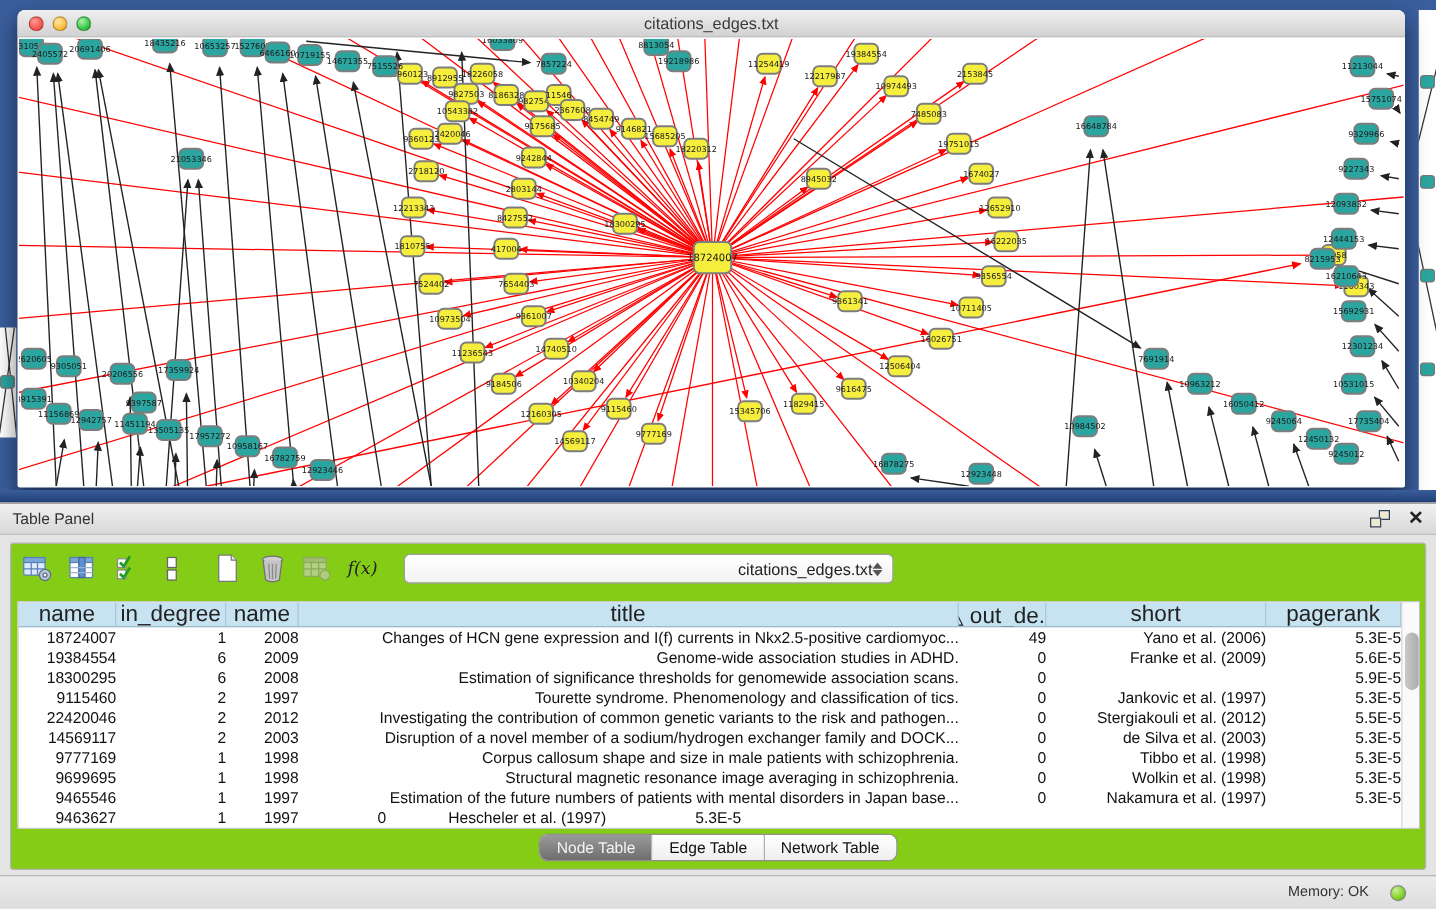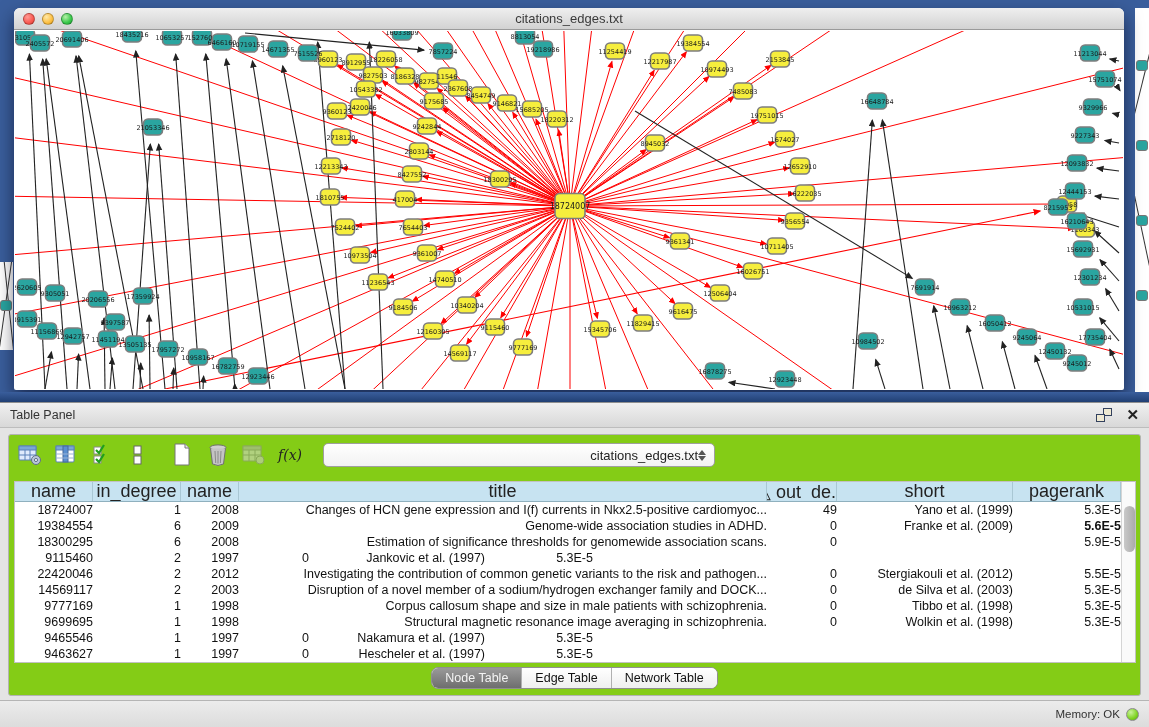--- a/index.html
+++ b/index.html
@@ -55,21 +55,21 @@
   .td { font-size:12.5px; color:#111; white-space:nowrap; overflow:hidden; line-height:16px; }
   .vscroll { width:16px; background:#fafafa; border-left:1px solid #d5d5d5; position:relative; }
   .vthumb { position:absolute; left:2px; top:24px; width:11px; height:46px; background:linear-gradient(90deg,#c9c9c9,#ababab); border-radius:6px; cursor:pointer; }
 
   .tab-strip { position:absolute; left:0; bottom:6px; width:100%; display:flex; justify-content:center; }
   .seg { display:flex; border:1px solid #8f8f8f; border-radius:7px; overflow:hidden; background:#fff; }
   .seg-btn { font-size:12.5px; padding:2px 13px; background:linear-gradient(#ffffff,#efefef); color:#111; border-right:1px solid #b0b0b0; cursor:pointer; line-height:16px; }
   .seg-btn:last-child { border-right:none; }
   .seg-btn.sel { background:linear-gradient(#9a9a9a,#6e6e6e); color:#f4f4f4; }
 
-  .statusbar { position:absolute; left:0; top:700px; width:1149px; height:27px; background:linear-gradient(#ececec,#dcdcdc); border-top:1px solid #b5b5b5; display:flex; align-items:center; justify-content:flex-end; padding:0 10px; gap:6px; }
+  .statusbar { position:absolute; left:0; top:700px; width:1149px; height:27px; background:linear-gradient(#ececec,#dcdcdc); border-top:1px solid #b5b5b5; display:flex; align-items:center; justify-content:flex-end; padding:0 24px; gap:17px; }
   .mem-label { font-size:11.5px; color:#333; }
   .mem-dot { width:13px; height:13px; border-radius:50%; border:1px solid #8a8a8a; background:radial-gradient(circle at 35% 30%, #c9f29a, #7ed321 60%, #57a313); cursor:pointer; }
 </style>
 </head>
 <body>
 
 <div class="desktop">
   <div class="left-sliver">
     <div class="sliver-line" style="left:4px; top:-10px; transform:rotate(8deg);"></div>
     <div class="sliver-line" style="left:9px; top:-10px; transform:rotate(-6deg);"></div>
@@ -565,45 +565,46 @@
             <div class="th" style="width: 176px;">short</div>
             <div class="th" style="width: 108px;">pagerank</div>
           </div>
         <div class="grid-rows" id="gridRows">
             <div class="tr">
               <div class="td" style="width: 78px; padding-left: 8px;">18724007</div>
               <div class="td" style="width: 88px; padding-left: 8px;">1</div>
               <div class="td" style="width: 58px; padding-left: 8px;">2008</div>
               <div class="td" style="width: 528px; padding-left: 14px;">Changes of HCN gene expression and I(f) currents in Nkx2.5-positive cardiomyoc...</div>
               <div class="td" style="width: 70px; padding-left: 8px;">49</div>
-              <div class="td" style="width: 176px; padding-left: 8px;">Yano et al. (1999)</div>
+              <div class="td" style="width: 176px; padding-left: 8px;">Yano et al. (2006)</div>
               <div class="td" style="width: 108px; padding-left: 8px;">5.3E-5</div>
             </div>
             <div class="tr">
               <div class="td" style="width: 78px; padding-left: 8px;">19384554</div>
               <div class="td" style="width: 88px; padding-left: 8px;">6</div>
               <div class="td" style="width: 58px; padding-left: 8px;">2009</div>
               <div class="td" style="width: 528px; padding-left: 14px;">Genome-wide association studies in ADHD.</div>
               <div class="td" style="width: 70px; padding-left: 8px;">0</div>
               <div class="td" style="width: 176px; padding-left: 8px;">Franke et al. (2009)</div>
-              <div class="td" style="width: 108px; padding-left: 8px; font-weight: bold;">5.6E-5</div>
+              <div class="td" style="width: 108px; padding-left: 8px;">5.6E-5</div>
             </div>
             <div class="tr">
               <div class="td" style="width: 78px; padding-left: 8px;">18300295</div>
               <div class="td" style="width: 88px; padding-left: 8px;">6</div>
               <div class="td" style="width: 58px; padding-left: 8px;">2008</div>
               <div class="td" style="width: 528px; padding-left: 14px;">Estimation of significance thresholds for genomewide association scans.</div>
               <div class="td" style="width: 70px; padding-left: 8px;">0</div>
               <div class="td" style="width: 176px; padding-left: 8px; margin-top: 44px;">Dudbridge et al. (2008)</div>
               <div class="td" style="width: 108px; padding-left: 8px;">5.9E-5</div>
             </div>
             <div class="tr">
               <div class="td" style="width: 78px; padding-left: 8px;">9115460</div>
               <div class="td" style="width: 88px; padding-left: 8px;">2</div>
               <div class="td" style="width: 58px; padding-left: 8px;">1997</div>
+              <div class="td" style="width: 528px; padding-left: 14px;">Tourette syndrome. Phenomenology and classification of tics.</div>
               <div class="td" style="width: 70px; padding-left: 8px;">0</div>
               <div class="td" style="width: 176px; padding-left: 8px;">Jankovic et al. (1997)</div>
               <div class="td" style="width: 108px; padding-left: 8px;">5.3E-5</div>
             </div>
             <div class="tr">
               <div class="td" style="width: 78px; padding-left: 8px;">22420046</div>
               <div class="td" style="width: 88px; padding-left: 8px;">2</div>
               <div class="td" style="width: 58px; padding-left: 8px;">2012</div>
               <div class="td" style="width: 528px; padding-left: 14px;">Investigating the contribution of common genetic variants to the risk and pathogen...</div>
               <div class="td" style="width: 70px; padding-left: 8px;">0</div>
@@ -634,20 +635,21 @@
               <div class="td" style="width: 58px; padding-left: 8px;">1998</div>
               <div class="td" style="width: 528px; padding-left: 14px;">Structural magnetic resonance image averaging in schizophrenia.</div>
               <div class="td" style="width: 70px; padding-left: 8px;">0</div>
               <div class="td" style="width: 176px; padding-left: 8px;">Wolkin et al. (1998)</div>
               <div class="td" style="width: 108px; padding-left: 8px;">5.3E-5</div>
             </div>
             <div class="tr">
               <div class="td" style="width: 78px; padding-left: 8px;">9465546</div>
               <div class="td" style="width: 88px; padding-left: 8px;">1</div>
               <div class="td" style="width: 58px; padding-left: 8px;">1997</div>
+              <div class="td" style="width: 528px; padding-left: 14px;">Estimation of the future numbers of patients with mental disorders in Japan base...</div>
               <div class="td" style="width: 70px; padding-left: 8px;">0</div>
               <div class="td" style="width: 176px; padding-left: 8px;">Nakamura et al. (1997)</div>
               <div class="td" style="width: 108px; padding-left: 8px;">5.3E-5</div>
             </div>
             <div class="tr">
               <div class="td" style="width: 78px; padding-left: 8px;">9463627</div>
               <div class="td" style="width: 88px; padding-left: 8px;">1</div>
               <div class="td" style="width: 58px; padding-left: 8px;">1997</div>
               <div class="td" style="width: 70px; padding-left: 8px;">0</div>
               <div class="td" style="width: 176px; padding-left: 8px;">Hescheler et al. (1997)</div>

